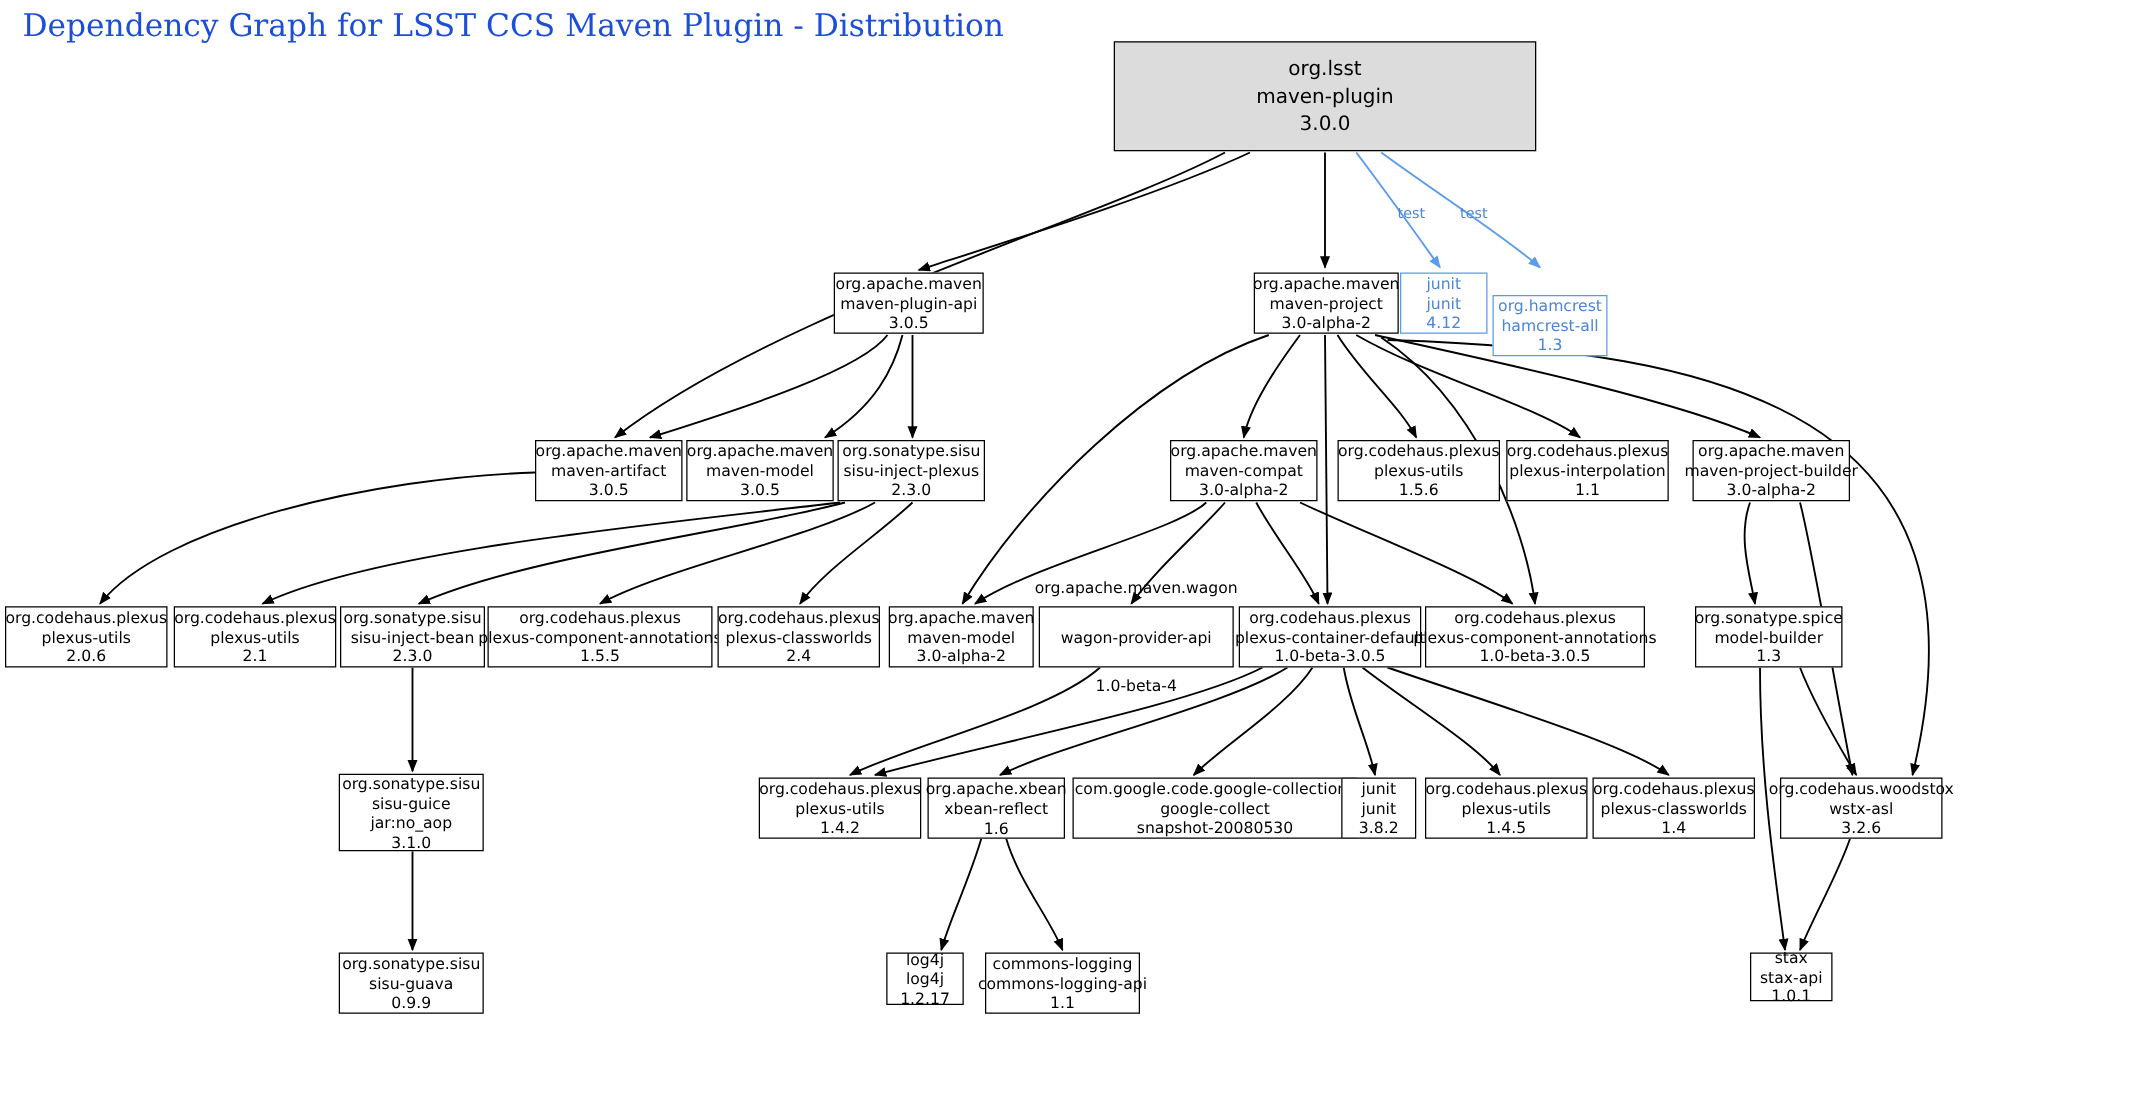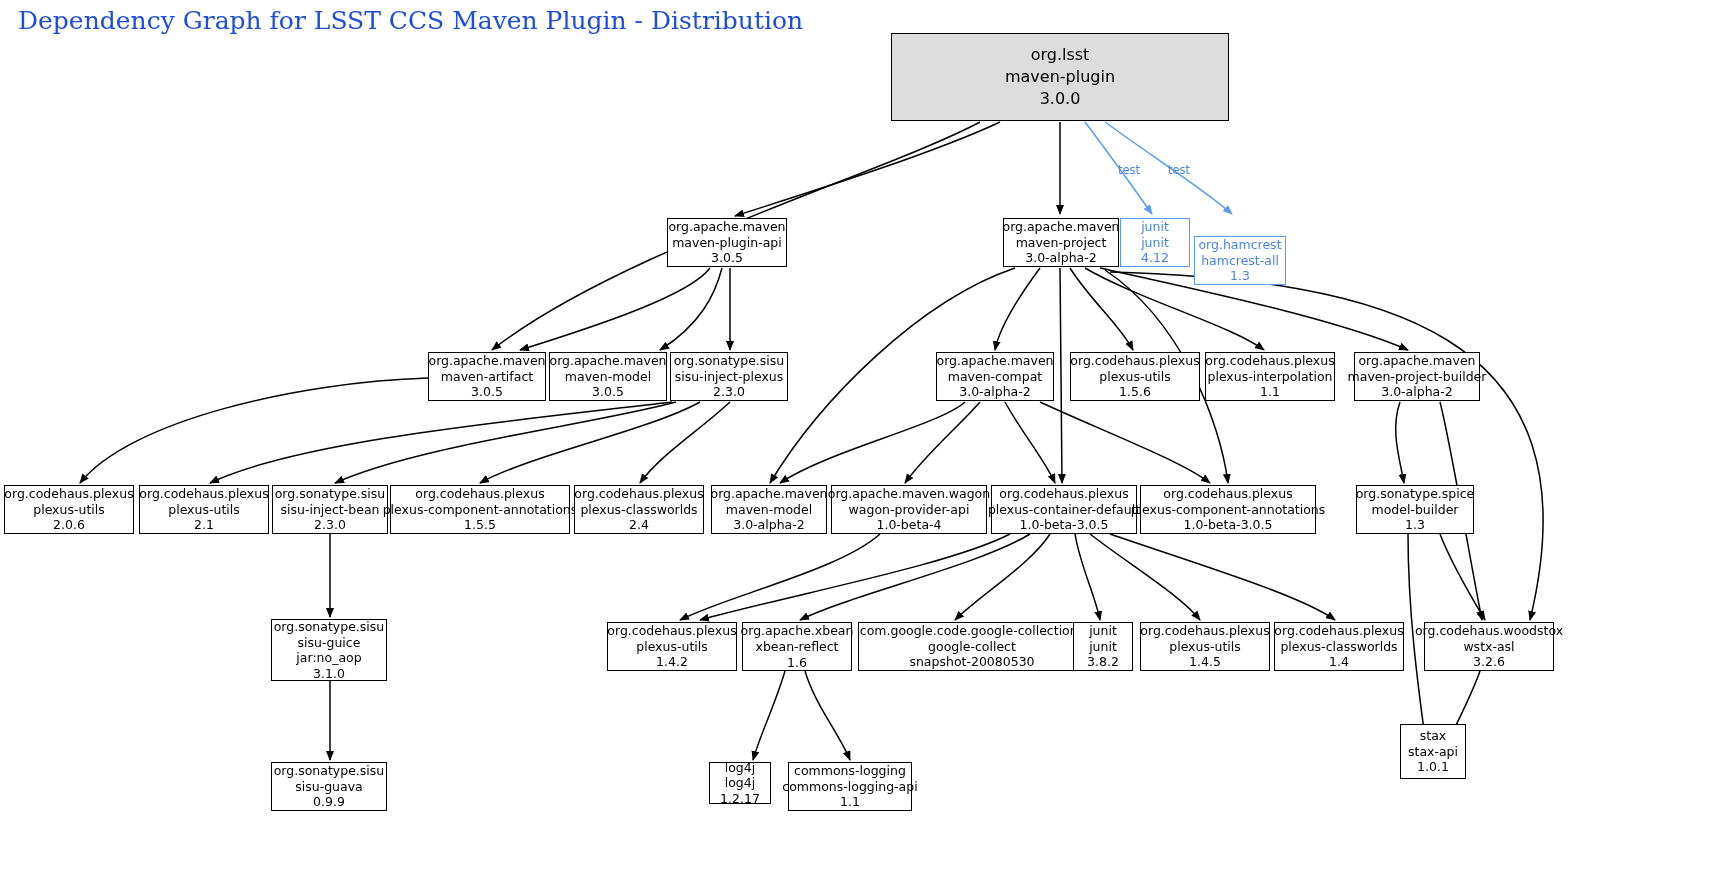--- a/index.html
+++ b/index.html
@@ -191,21 +191,21 @@
     <div class="node" style="left: 574px; top: 485px; width: 130px; height: 49px;">
       <span class="ln">org.codehaus.plexus</span>
       <span class="ln">plexus-classworlds</span>
       <span class="ln">2.4</span>
     </div>
     <div class="node" style="left: 711px; top: 485px; width: 116px; height: 49px;">
       <span class="ln">org.apache.maven</span>
       <span class="ln">maven-model</span>
       <span class="ln">3.0-alpha-2</span>
     </div>
-    <div class="node" style="left: 831px; top: 485px; width: 156px; height: 49px;">
+    <div class="node" style="left: 831px; top: 485px; width: 156px; height: 49px; gap: 24px;">
       <span class="ln">org.apache.maven.wagon</span>
       <span class="ln">wagon-provider-api</span>
       <span class="ln">1.0-beta-4</span>
     </div>
     <div class="node" style="left: 991px; top: 485px; width: 146px; height: 49px;">
       <span class="ln">org.codehaus.plexus</span>
       <span class="ln">plexus-container-default</span>
       <span class="ln">1.0-beta-3.0.5</span>
     </div>
     <div class="node" style="left: 1140px; top: 485px; width: 176px; height: 49px;">
@@ -267,18 +267,18 @@
     <div class="node" style="left: 709px; top: 762px; width: 62px; height: 42px;">
       <span class="ln">log4j</span>
       <span class="ln">log4j</span>
       <span class="ln">1.2.17</span>
     </div>
     <div class="node" style="left: 788px; top: 762px; width: 124px; height: 49px;">
       <span class="ln">commons-logging</span>
       <span class="ln">commons-logging-api</span>
       <span class="ln">1.1</span>
     </div>
-    <div class="node" style="left: 1400px; top: 724px; width: 66px; height: 55px;">
+    <div class="node" style="left: 1400px; top: 762px; width: 66px; height: 39px;">
       <span class="ln">stax</span>
       <span class="ln">stax-api</span>
       <span class="ln">1.0.1</span>
     </div>
   </div>
 
 </body></html>

